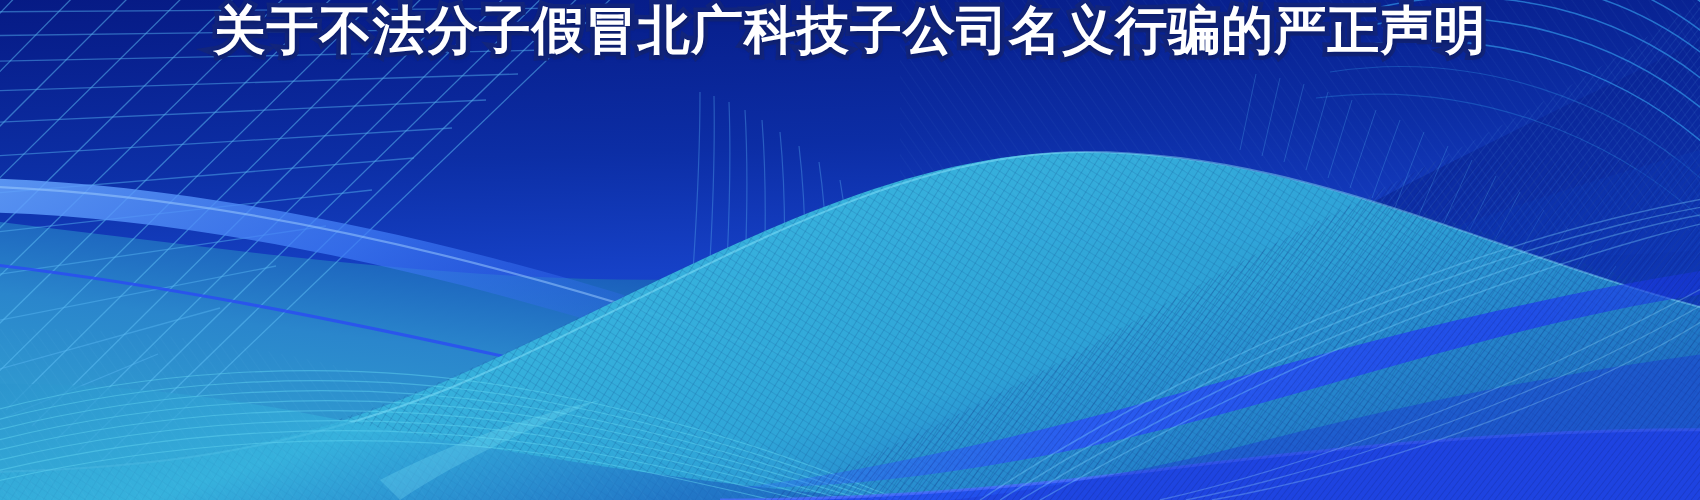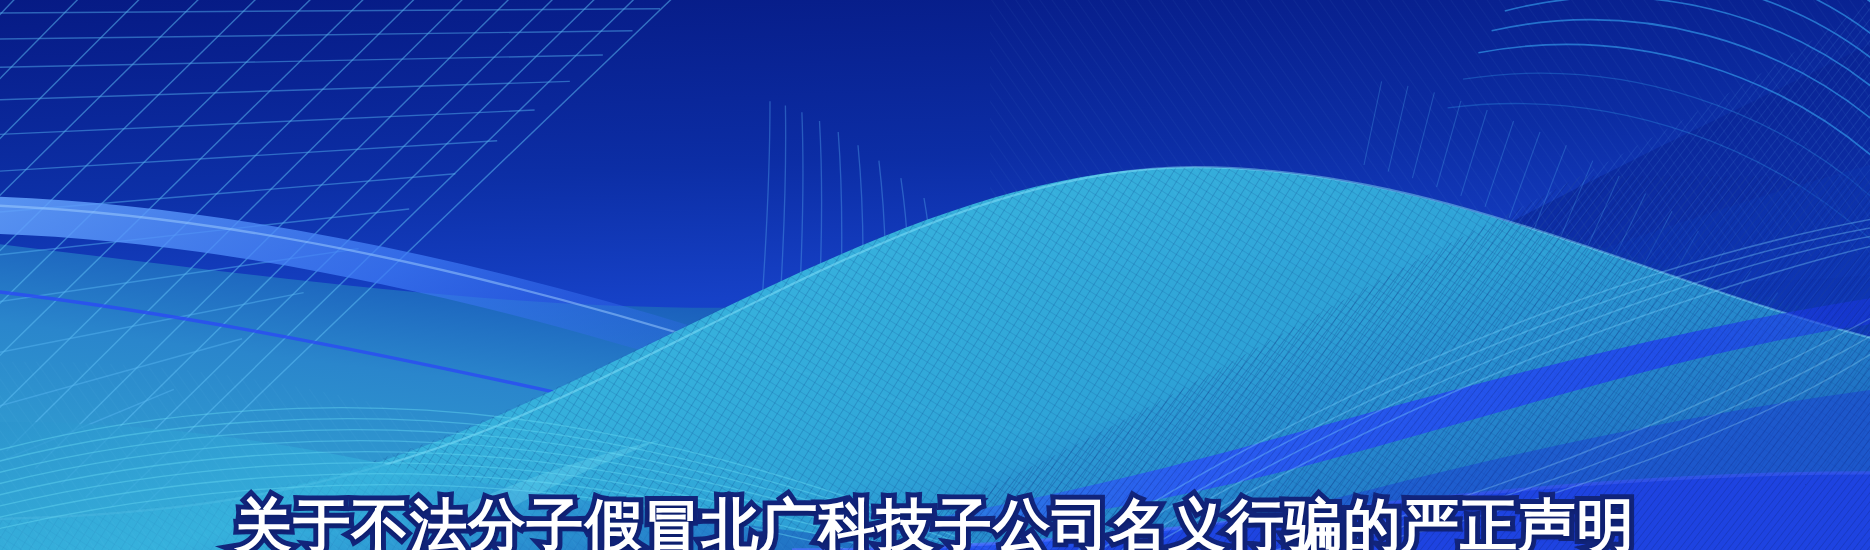--- a/index.html
+++ b/index.html
@@ -27,21 +27,21 @@
     display: block;
   }
 
   #title-layer {
     position: absolute;
     left: 0;
     top: 0;
     width: 1700px;
     height: 500px;
     display: flex;
-    align-items: flex-end;
+    align-items: flex-start;
     justify-content: center;
     pointer-events: none;
   }
 
   #banner-title {
     margin: 0;
     font-size: 52px;
     font-weight: 700;
     line-height: 1;
     letter-spacing: 0.02em;

